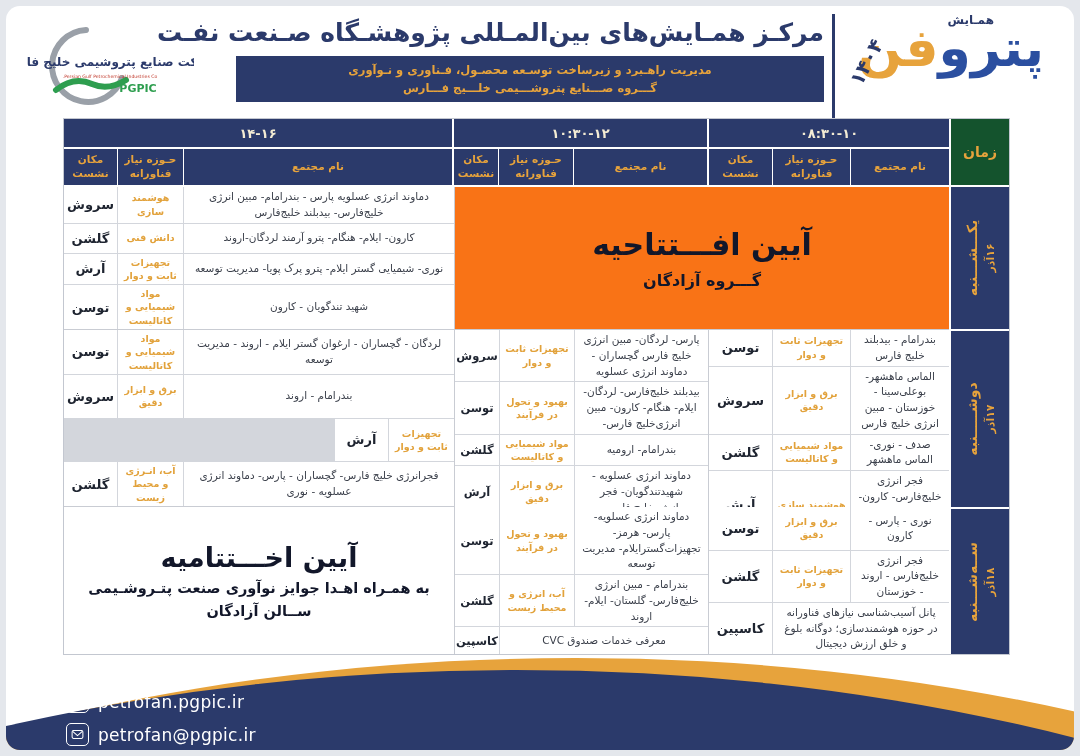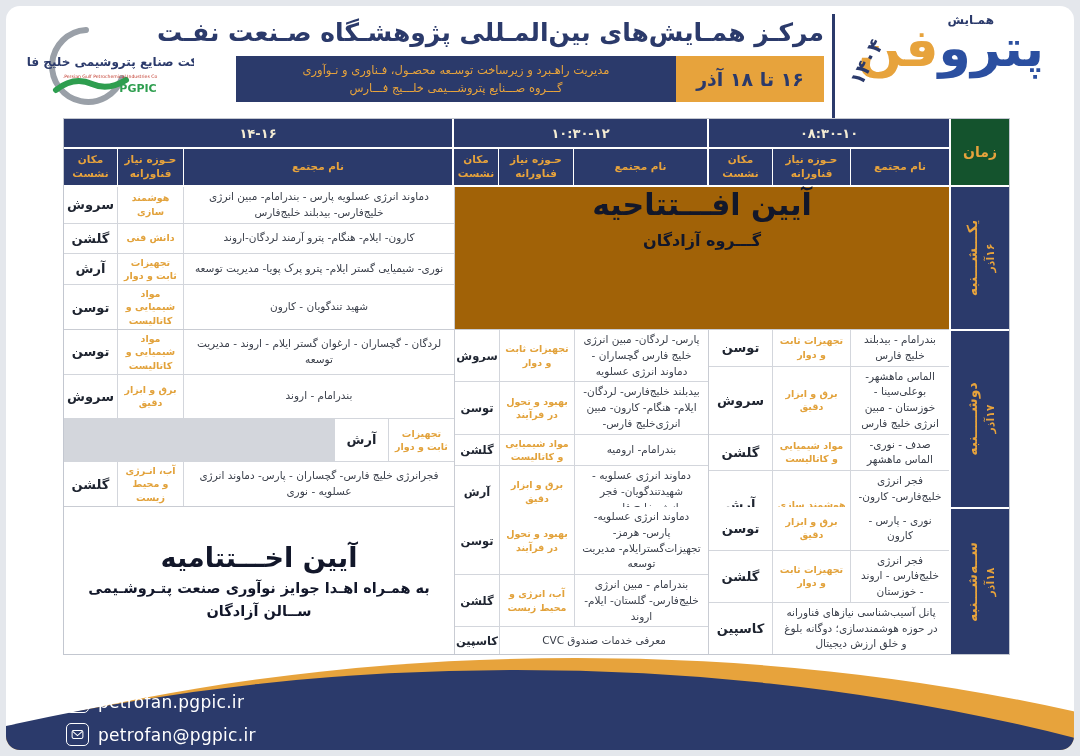--- a/index.html
+++ b/index.html
@@ -4,21 +4,21 @@
 <style>
   html,body{margin:0;padding:0}
   body{width:1080px;height:756px;position:relative;background:#e4e7ec;font-family:"DejaVu Sans",sans-serif;overflow:hidden}
   .card{position:absolute;inset:6px;background:#fff;border-radius:14px;overflow:hidden;direction:rtl}
 
   
   .hdr-center{position:absolute;top:12px;right:250px;width:588px;text-align:center;direction:rtl}
   .hdr-title{color:#2b3a6b;font-size:25px;font-weight:bold;white-space:nowrap}
   .hdr-subrow{display:flex;direction:rtl;margin-top:9px;height:46px}
   .date-badge{width:148px;background:#e7a33c;color:#2b3a6b;font-weight:bold;font-size:19px;display:flex;align-items:center;justify-content:center}
-  .dept{flex:1;background:#2b3a6b;color:#e7a33c;font-size:11.5px;font-weight:normal;display:flex;flex-direction:column;justify-content:center;gap:4px;padding:0 12px}
+  .dept{flex:1;background:#2b3a6b;color:#e7a33c;font-size:11.5px;font-weight:bold;display:flex;flex-direction:column;justify-content:center;gap:4px;padding:0 12px}
   .vline{position:absolute;top:8px;right:239px;width:3px;height:104px;background:#2b3a6b}
   .petrofan{position:absolute;top:0;right:14px;width:222px;height:112px}
   .pf-tag{position:absolute;top:7px;right:66px;font-size:12px;color:#2b3a6b;font-weight:bold}
   .pf-name{position:absolute;top:14px;right:16px;font-size:52px;font-weight:bold;line-height:1.1;letter-spacing:-2px}
   .pf-blue{color:#2b4fa0}.pf-orange{color:#e7a33c}
   .pf-year{position:absolute;top:44px;left:4px;transform:rotate(-62deg);font-size:20px;font-weight:bold;color:#2b3a6b}
   .pgpic{position:absolute;top:14px;left:20px;width:168px;height:94px}
 
   
   .schedule{position:absolute;top:112px;left:57px;width:947px;height:537px;display:flex;direction:rtl;gap:2px;border:1px solid #c3c7d0;box-sizing:border-box;background:#fff}
@@ -52,21 +52,21 @@
   .brow{flex:1;display:flex;direction:rtl;gap:1px;background:#d3d6dc}
   .cell{background:#fff;display:flex;align-items:center;justify-content:center;text-align:center;box-sizing:border-box}
   .c-name{flex:1;font-size:10.5px;color:#3a3f4a;padding:2px 7px;line-height:1.5}
   .c-need{font-size:9.5px;color:#e2a23b;font-weight:bold;padding:2px 4px;line-height:1.4}
   .c-venue{font-size:13px;font-weight:bold;color:#1e2430}
   .block.r .c-need{width:77px}.block.r .c-venue{width:63px}
   .block.m .c-need{width:74px}.block.m .c-venue{width:44px;font-size:11.5px}
   .block.l .c-need{width:65px}.block.l .c-venue{width:53px}
   .c-merged{flex:1;font-size:10.5px;color:#3a3f4a;padding:2px 10px;line-height:1.5}
 
-  .ceremony{width:494px;background:#a16207;display:flex;flex-direction:column;align-items:center;gap:9px}
+  .ceremony{width:494px;background:#f97316;display:flex;flex-direction:column;align-items:center;justify-content:center;gap:9px}
   .cer-title{font-size:30px;font-weight:bold;color:#12172a}
   .cer-hall{font-size:16px;font-weight:bold;color:#12172a}
   .closing{flex:1;background:#fff;display:flex;flex-direction:column;align-items:center;justify-content:center;gap:7px;padding:4px}
   .clo-title{font-size:27px;font-weight:bold;color:#12172a}
   .clo-sub{font-size:14.5px;font-weight:bold;color:#12172a}
   .clo-hall{font-size:14.5px;font-weight:bold;color:#12172a}
 
   
   .footer{position:absolute;left:0;right:0;bottom:0;height:112px;direction:ltr}
   .f-gold{position:absolute;width:2600px;height:1400px;border-radius:50%;background:#e7a33c;left:-730px;top:20px}
@@ -82,21 +82,20 @@
 
   <div class="petrofan">
     <span class="pf-tag">همـایش</span>
     <div class="pf-name"><span class="pf-blue">پترو</span><span class="pf-orange">فن</span></div>
     <span class="pf-year">۱۴۰۴</span>
   </div>
   <div class="vline"></div>
   <div class="hdr-center">
     <div class="hdr-title">مرکـز همـایش‌های بین‌المـللی پژوهشـگاه صـنعت نفـت</div>
     <div class="hdr-subrow">
-      <div class="date-badge">۱۶ تا ۱۸ آذر</div>
       <div class="dept">
         <span>مدیریت راهـبرد و زیرساخت توسـعه محصـول، فـناوری و نـوآوری</span>
         <span>گـــروه صـــنایع پتروشـــیمی خلـــیج فـــارس</span>
       </div>
     </div>
   </div>
   <div class="pgpic">
     <svg width="168" height="94" viewBox="0 0 168 94">
       <path d="M60 10 A36 36 0 1 0 96 58" fill="none" stroke="#9aa0a8" stroke-width="6" stroke-linecap="round"></path>
       <path d="M30 70 q18 -14 36 -6 q16 7 34 -4" fill="none" stroke="#2e9e4f" stroke-width="6" stroke-linecap="round"></path>

